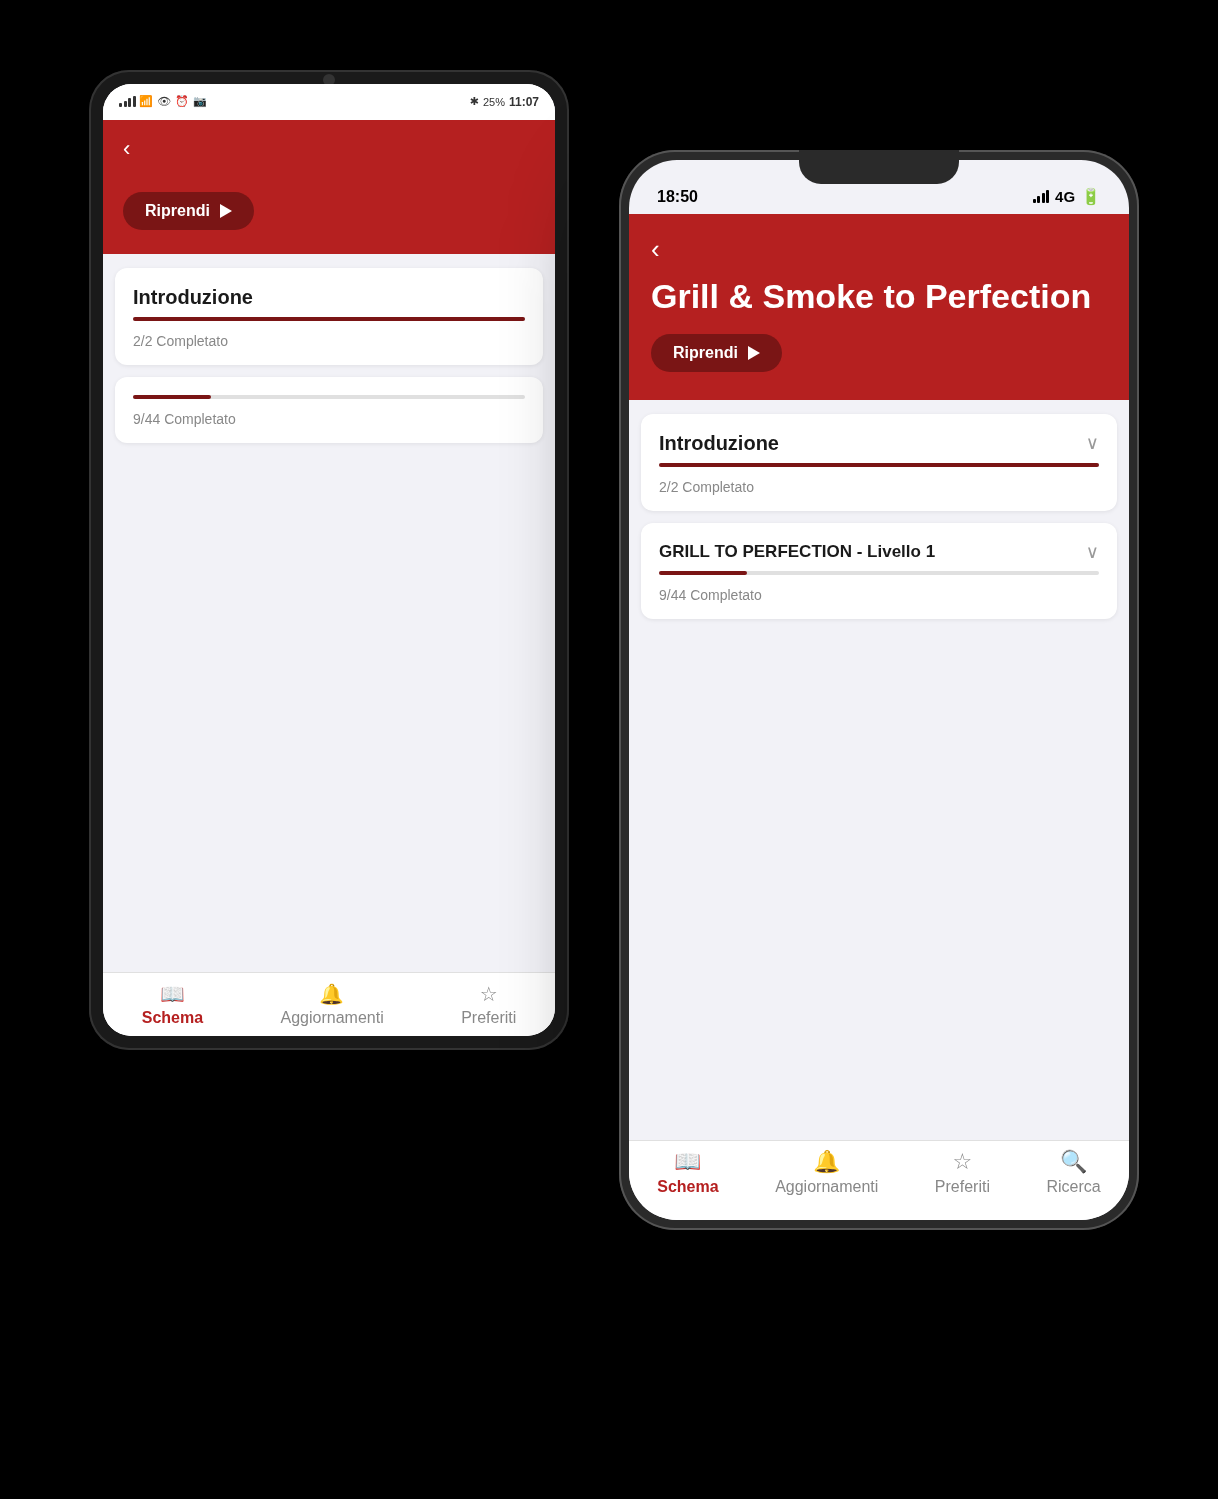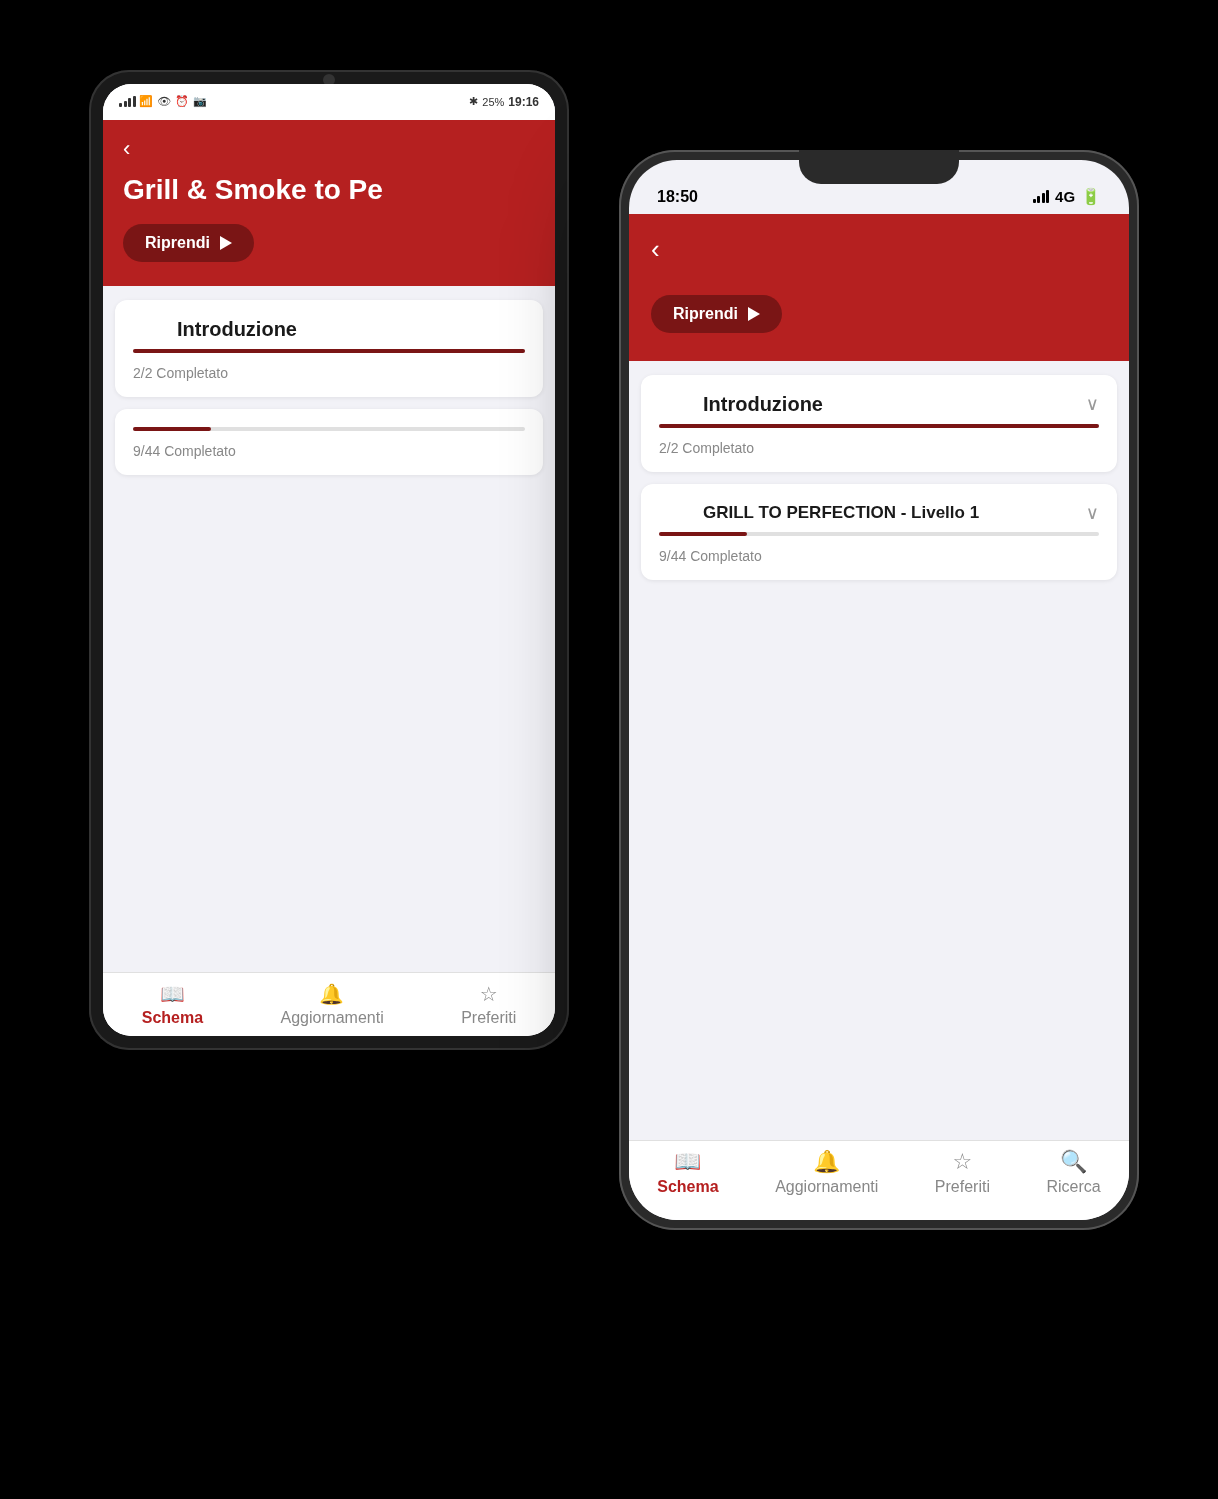--- a/index.html
+++ b/index.html
@@ -191,21 +191,21 @@
       align-items: center;
       justify-content: space-between;
       margin-bottom: 8px;
     }
 
     .section-title {
       font-weight: 700;
       color: #1a1a1a;
     }
 
-    .section-title-lg { font-size: 20px; margin-left: 44px; }
+    .section-title-lg { font-size: 20px; }
 
     .chevron-icon {
       font-size: 18px;
       color: #999;
     }
 
     .progress-bar-bg {
       height: 4px;
       background: #e0e0e0;
       border-radius: 2px;
@@ -319,27 +319,26 @@
                 <div class="signal-bar" style="height:11px"></div>
               </div>
               <span>📶</span>
               <span style="font-size:11px">👁</span>
               <span style="font-size:11px">⏰</span>
               <span style="font-size:11px">📷</span>
             </div>
             <div class="android-status-right">
               <span style="font-size:11px">✱</span>
               <span style="font-size:11px">25%</span>
-              <span style="font-size:12px; font-weight:600">19:16</span>
+              <span style="font-size:12px; font-weight:600">11:07</span>
             </div>
           </div>
 
           <div class="android-header-red">
             <div class="back-btn">‹</div>
-            <div class="course-title course-title-md">Grill &amp; Smoke to Pe</div>
             <div class="resume-btn">
               <span>Riprendi</span>
               <div class="play-icon"></div>
             </div>
           </div>
 
           <div class="content-area">
 
             <div class="section-card">
               <div class="section-header">
@@ -392,20 +391,21 @@
               <div class="signal-bar" style="height:10px; background:#000"></div>
               <div class="signal-bar" style="height:13px; background:#000"></div>
             </div>
             <span style="font-size:15px; font-weight:700">4G</span>
             <span style="font-size:16px">🔋</span>
           </div>
         </div>
 
         <div class="header-red">
           <div class="back-btn" style="font-size:26px">‹</div>
+          <div class="course-title course-title-lg">Grill &amp; Smoke to Perfection</div>
           <div class="resume-btn">
             <span>Riprendi</span>
             <div class="play-icon"></div>
           </div>
         </div>
 
         <div class="content-area">
 
           <div class="section-card">
             <div class="section-header">

